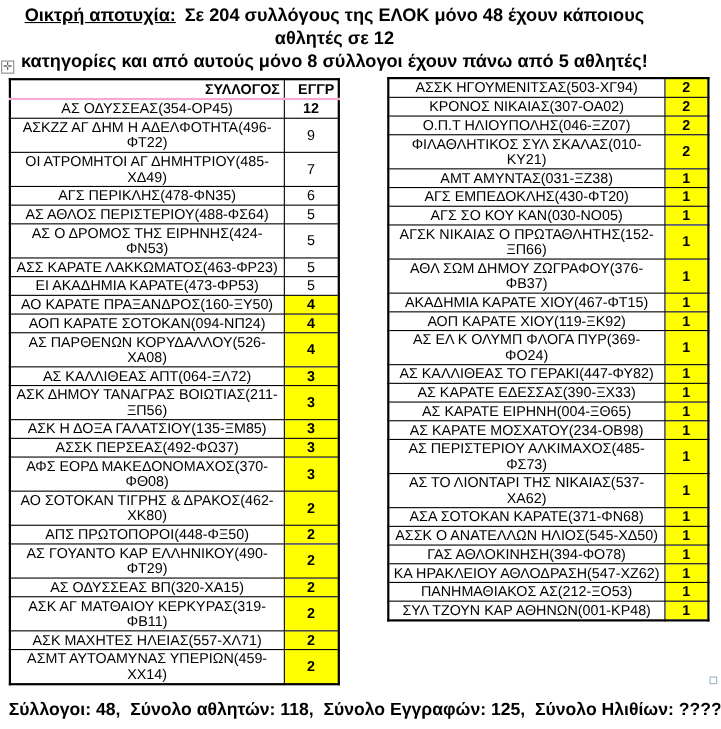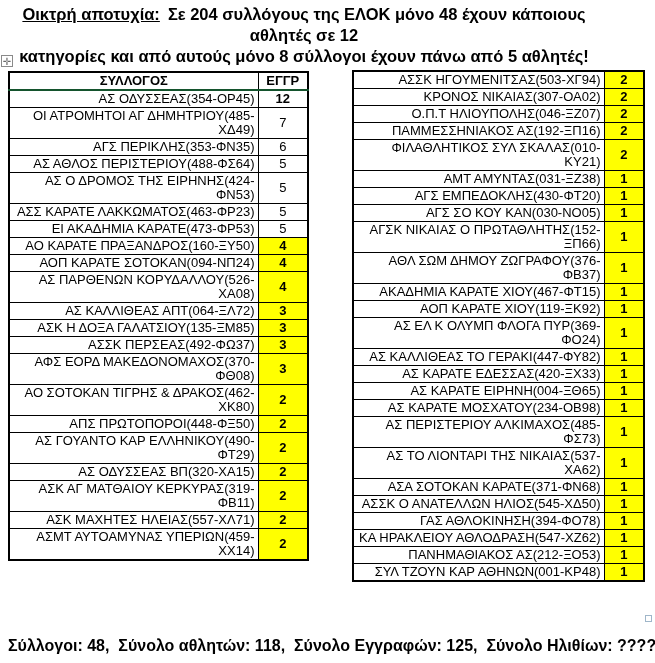--- a/index.html
+++ b/index.html
@@ -14,24 +14,24 @@
   }
   .title .lead{text-decoration:underline;margin-right:8px;}
   .tbl{
     position:absolute;border-collapse:collapse;table-layout:fixed;
     font-size:13px;border:2px solid #000;background:#fff;
   }
   .tbl td,.tbl th{
     border:1px solid #000;padding:1px 3px;line-height:14px;
     vertical-align:middle;overflow:hidden;
   }
-  .tbl thead th{border-bottom:2px solid #14532d;font-weight:bold;text-align:center;}
+  .tbl thead th{border-bottom:2px solid #f9a8d4;font-weight:bold;text-align:right;}
   .tbl-left{left:8px;top:71px;width:299px;}
   .tbl-right{left:352px;top:70px;width:291px;}
-  td.club{text-align:right;}
+  td.club{text-align:center;}
   td.val{text-align:center;}
   td.val.hl{background:#FFFF00;}
   td.val.b{font-weight:bold;}
   .move-handle{
     position:absolute;left:1px;top:55px;width:12px;height:12px;
     border:1px solid #8a8a8a;background:#fff;color:#6a6a6a;
     font-size:10px;line-height:12px;text-align:center;cursor:move;box-sizing:border-box;
   }
   .resize-handle{
     position:absolute;left:645px;top:615px;width:7px;height:7px;
@@ -62,25 +62,29 @@
       <th>ΣΥΛΛΟΓΟΣ</th>
       <th>ΕΓΓΡ</th>
     </tr>
   </thead>
   <tbody>
       <tr>
         <td class="club">ΑΣ ΟΔΥΣΣΕΑΣ(354-ΟΡ45)</td>
         <td class="val b">12</td>
       </tr>
       <tr>
+        <td class="club">ΑΣΚΖΖ ΑΓ ΔΗΜ Η ΑΔΕΛΦΟΤΗΤΑ(496-ΦΤ22)</td>
+        <td class="val">9</td>
+      </tr>
+      <tr>
         <td class="club">ΟΙ ΑΤΡΟΜΗΤΟΙ ΑΓ ΔΗΜΗΤΡΙΟΥ(485-ΧΔ49)</td>
         <td class="val">7</td>
       </tr>
       <tr>
-        <td class="club">ΑΓΣ ΠΕΡΙΚΛΗΣ(353-ΦΝ35)</td>
+        <td class="club">ΑΓΣ ΠΕΡΙΚΛΗΣ(478-ΦΝ35)</td>
         <td class="val">6</td>
       </tr>
       <tr>
         <td class="club">ΑΣ ΑΘΛΟΣ ΠΕΡΙΣΤΕΡΙΟΥ(488-ΦΣ64)</td>
         <td class="val">5</td>
       </tr>
       <tr>
         <td class="club">ΑΣ Ο ΔΡΟΜΟΣ ΤΗΣ ΕΙΡΗΝΗΣ(424-ΦΝ53)</td>
         <td class="val">5</td>
       </tr>
@@ -99,20 +103,24 @@
       <tr>
         <td class="club">ΑΟΠ ΚΑΡΑΤΕ ΣΟΤΟΚΑΝ(094-ΝΠ24)</td>
         <td class="val hl b">4</td>
       </tr>
       <tr>
         <td class="club">ΑΣ ΠΑΡΘΕΝΩΝ ΚΟΡΥΔΑΛΛΟΥ(526-ΧΑ08)</td>
         <td class="val hl b">4</td>
       </tr>
       <tr>
         <td class="club">ΑΣ ΚΑΛΛΙΘΕΑΣ ΑΠΤ(064-ΞΛ72)</td>
+        <td class="val hl b">3</td>
+      </tr>
+      <tr>
+        <td class="club">ΑΣΚ ΔΗΜΟΥ ΤΑΝΑΓΡΑΣ ΒΟΙΩΤΙΑΣ(211-ΞΠ56)</td>
         <td class="val hl b">3</td>
       </tr>
       <tr>
         <td class="club">ΑΣΚ Η ΔΟΞΑ ΓΑΛΑΤΣΙΟΥ(135-ΞΜ85)</td>
         <td class="val hl b">3</td>
       </tr>
       <tr>
         <td class="club">ΑΣΣΚ ΠΕΡΣΕΑΣ(492-ΦΩ37)</td>
         <td class="val hl b">3</td>
       </tr>
@@ -163,24 +171,20 @@
       </tr>
       <tr>
         <td class="club">ΚΡΟΝΟΣ ΝΙΚΑΙΑΣ(307-ΟΑ02)</td>
         <td class="val hl b">2</td>
       </tr>
       <tr>
         <td class="club">Ο.Π.Τ ΗΛΙΟΥΠΟΛΗΣ(046-ΞΖ07)</td>
         <td class="val hl b">2</td>
       </tr>
       <tr>
-        <td class="club">ΠΑΜΜΕΣΣΗΝΙΑΚΟΣ ΑΣ(192-ΞΠ16)</td>
-        <td class="val hl b">2</td>
-      </tr>
-      <tr>
         <td class="club">ΦΙΛΑΘΛΗΤΙΚΟΣ ΣΥΛ ΣΚΑΛΑΣ(010-ΚΥ21)</td>
         <td class="val hl b">2</td>
       </tr>
       <tr>
         <td class="club">ΑΜΤ ΑΜΥΝΤΑΣ(031-ΞΖ38)</td>
         <td class="val hl b">1</td>
       </tr>
       <tr>
         <td class="club">ΑΓΣ ΕΜΠΕΔΟΚΛΗΣ(430-ΦΤ20)</td>
         <td class="val hl b">1</td>
@@ -207,21 +211,21 @@
       </tr>
       <tr>
         <td class="club">ΑΣ ΕΛ Κ ΟΛΥΜΠ ΦΛΟΓΑ ΠΥΡ(369-ΦΟ24)</td>
         <td class="val hl b">1</td>
       </tr>
       <tr>
         <td class="club">ΑΣ ΚΑΛΛΙΘΕΑΣ ΤΟ ΓΕΡΑΚΙ(447-ΦΥ82)</td>
         <td class="val hl b">1</td>
       </tr>
       <tr>
-        <td class="club">ΑΣ ΚΑΡΑΤΕ ΕΔΕΣΣΑΣ(420-ΞΧ33)</td>
+        <td class="club">ΑΣ ΚΑΡΑΤΕ ΕΔΕΣΣΑΣ(390-ΞΧ33)</td>
         <td class="val hl b">1</td>
       </tr>
       <tr>
         <td class="club">ΑΣ ΚΑΡΑΤΕ ΕΙΡΗΝΗ(004-ΞΘ65)</td>
         <td class="val hl b">1</td>
       </tr>
       <tr>
         <td class="club">ΑΣ ΚΑΡΑΤΕ ΜΟΣΧΑΤΟΥ(234-ΟΒ98)</td>
         <td class="val hl b">1</td>
       </tr>

